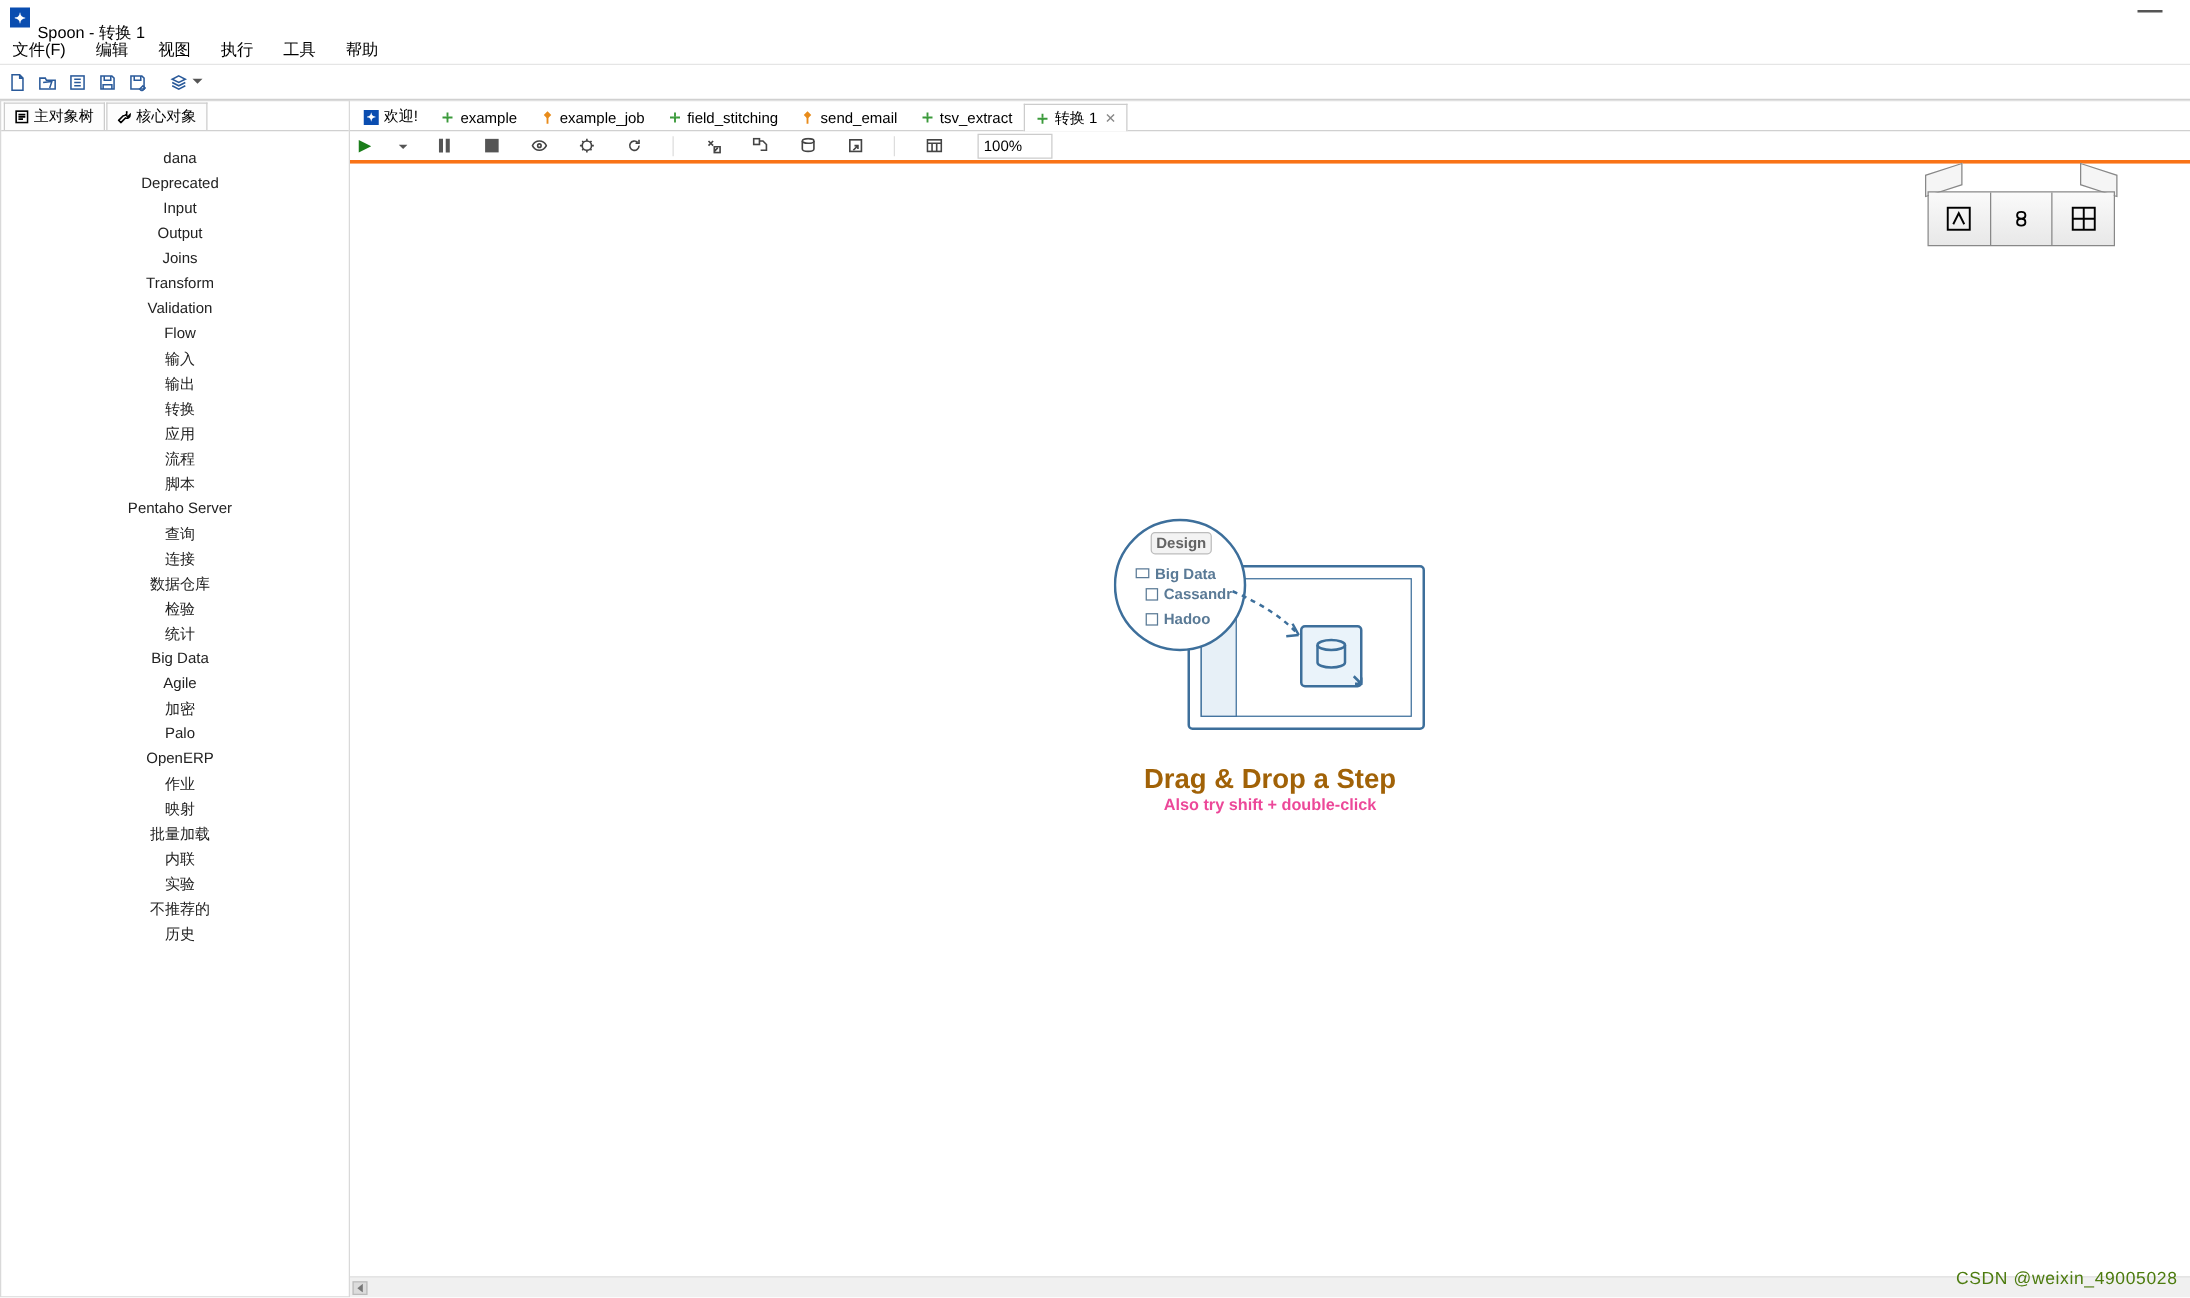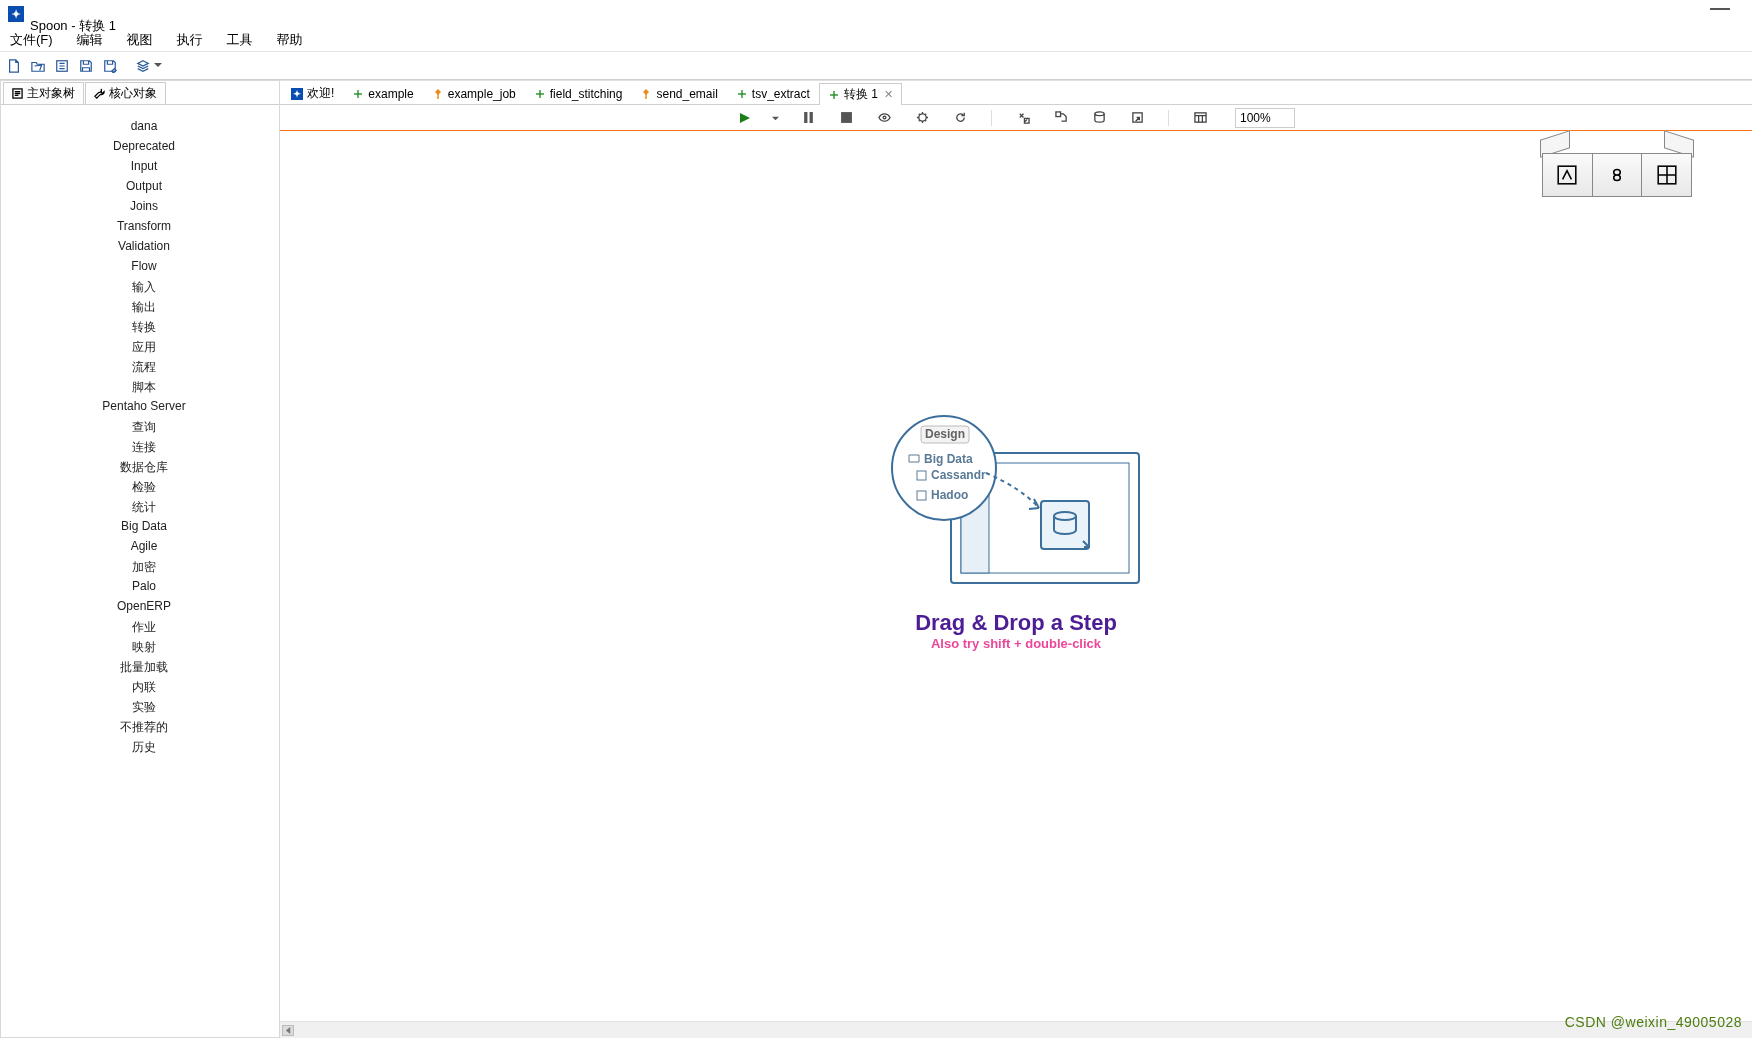--- a/index.html
+++ b/index.html
@@ -45,32 +45,32 @@
 .titem .folder { width: 14px; height: 12px; }
 
 
 .etabs { height: 24px; display: flex; align-items: flex-end; border-bottom: 1px solid #d0d0d0; padding-left: 2px; }
 .etab { height: 22px; display: flex; align-items: center; padding: 0 8px; border: 1px solid transparent; border-bottom: none; font-size: 12px; cursor: pointer; gap: 4px; }
 .etab.active { border-color: #ccc; background: #fff; position: relative; top: 1px; }
 .etab .ei { width: 12px; height: 12px; }
 .etab .close { color: #888; margin-left: 2px; font-size: 11px; }
 
 
-.ctoolbar { height: 26px; display: flex; align-items: center; padding: 0 4px; gap: 20px; border-bottom: 1px solid #f97316; justify-content: center; }
+.ctoolbar { height: 26px; display: flex; align-items: center; padding: 0 4px; gap: 20px; border-bottom: 3px solid #f97316; }
 .playbtn { width: 16px; height: 16px; display: flex; align-items: center; justify-content: center; color: #1b7e1b; cursor: pointer; }
 .dd { width: 7px; height: 7px; margin-left: -1px; position: relative; top: 1px;}
 .cbtn { width: 18px; height: 18px; display: flex; align-items: center; justify-content: center; color: #444; cursor: pointer; }
 .cbtn svg { width: 13px; height: 13px; }
 .sep { width: 1px; height: 16px; background: #ddd; margin: 0 2px; }
 .zoom { height: 20px; border: 1px solid #ccc; font-size: 12px; padding: 0 4px; margin-left: 6px; width: 60px; background: #fff; }
 
 
 .diagram { flex: 1; position: relative; background: #fff; font-weight: bold; }
 .placeholder { position: absolute; left: 50%; top: 45%; transform: translate(-50%, -50%); text-align: center; color: #4a6a88; }
-.placeholder .ptitle { font-size: 22px; margin-top: 14px; color: #4c1d95; }
+.placeholder .ptitle { font-size: 22px; margin-top: 14px; color: #a16207; }
 .placeholder .psub { font-size: 13px; color: #ec4899; margin-top: 0; }
 
 
 .minimap { position: absolute; right: 60px; top: 6px; width: 150px; height: 60px; }
 .minimap .box { position: absolute; left: 0; top: 16px; width: 150px; height: 44px; border: 1px solid #888; background: linear-gradient(180deg,#fafafa,#e8e8e8); display: flex; }
 .minimap .flap { position:absolute; width: 30px; height: 18px; top: -2px; border:1px solid #888; background:#f5f5f5; transform: skewY(-18deg);}
 .minimap .flap.l{left:-2px}
 .minimap .flap.r{right:-2px; transform: skewY(18deg);}
 .minimap .cell{flex:1; border-right:1px solid #888; display:flex;align-items:center;justify-content:center;}
 .minimap .cell:last-child{border-right:none;}

